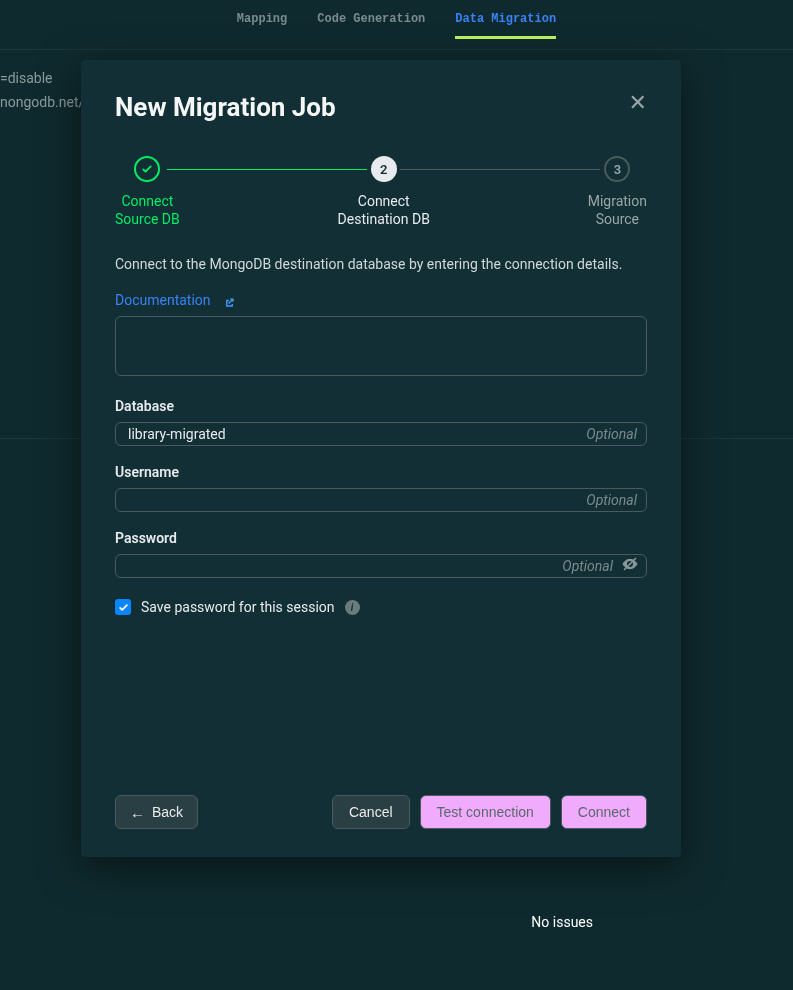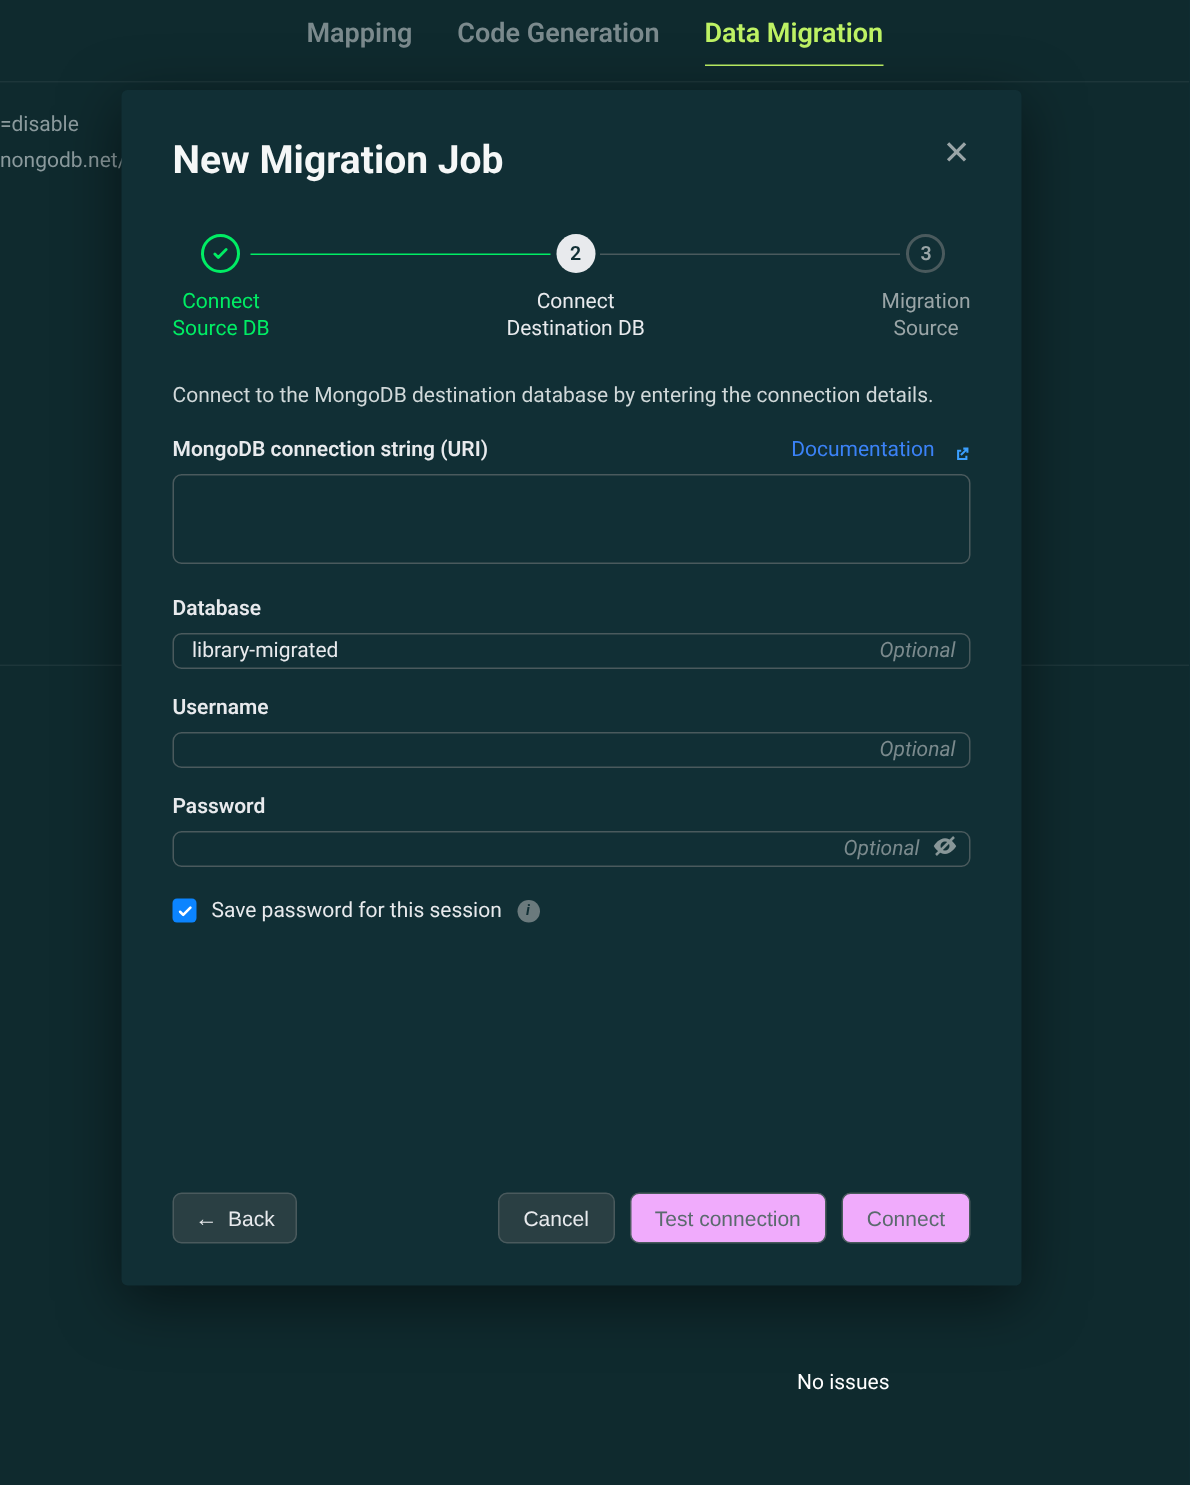--- a/index.html
+++ b/index.html
@@ -12,22 +12,22 @@
   position: relative;
   overflow: hidden;
 }
 .bg-tabs {
   display: flex;
   justify-content: center;
   gap: 30px;
   padding: 12px 0 10px;
   border-bottom: 1px solid rgba(255,255,255,0.06);
 }
-.bg-tab { color: #7b8a8d; font-size: 18px; font-weight: 600; cursor: pointer; padding-bottom: 10px; }
-.bg-tab.active { color: #bef264; border-bottom: 1px solid #bef264; }
+.bg-tab { color: #7b8a8d; font-size: 12px; font-weight: 600; cursor: pointer; padding-bottom: 10px; font-family: Liberation Mono, monospace; }
+.bg-tab.active { color: #3b82f6; border-bottom: 3px solid #bef264; }
 .bg-info { padding: 20px 0; color: #8b9a9d; font-size: 14px; }
 .bg-info div { margin-bottom: 8px; }
 .bg-divider { border-top: 1px solid rgba(255,255,255,0.06); margin-top: 300px; }
 .bg-footer { position: absolute; bottom: 60px; right: 200px; color: #ffffff; font-size: 14px; }
 
 .modal {
   position: absolute;
   top: 60px;
   left: 81px;
   width: 600px;
@@ -152,21 +152,20 @@
         <div>Migration</div>
         <div>Source</div>
       </div>
     </div>
   </div>
 
   <div class="description">Connect to the MongoDB destination database by entering the connection details.</div>
 
   <div class="field">
     <div class="field-header">
-      <div class="field-label">MongoDB connection string (URI)</div>
       <a class="doc-link">
         <span>Documentation</span>
         <svg viewBox="0 0 16 16">
             <path fill="#3b9fff" d="M9 2h5v5h-2V5.4L7.4 10 6 8.6 10.6 4H9V2zM3 4h4v2H5v6h6v-2h2v4H3V4z"></path>
           </svg>
       </a>
     </div>
     <textarea class="text-area" style=""></textarea>
   </div>
 

